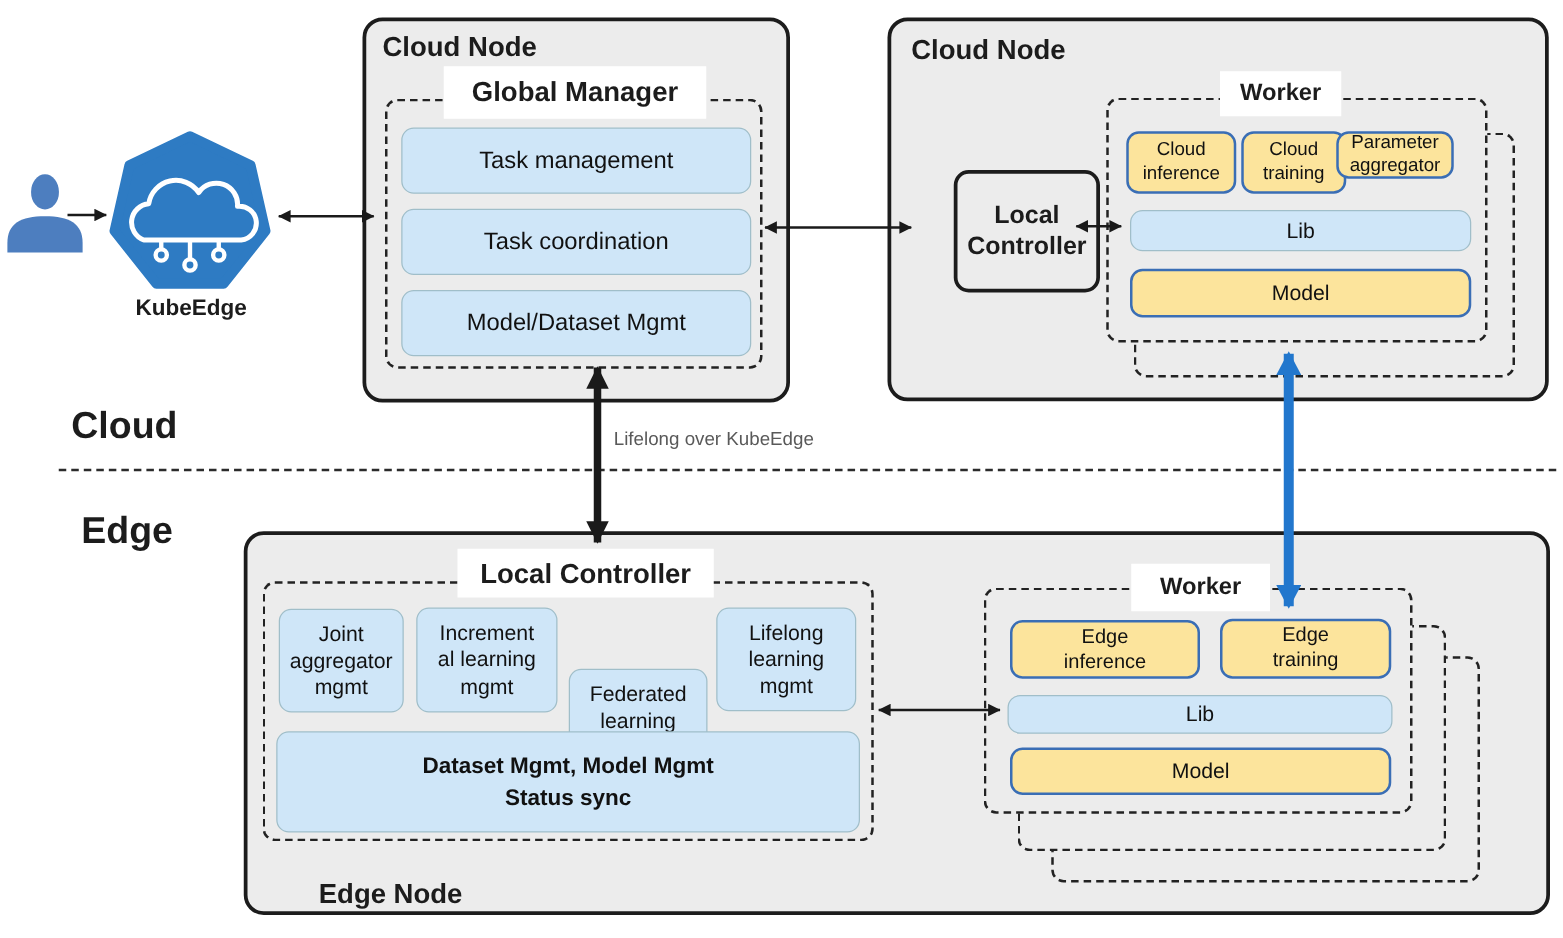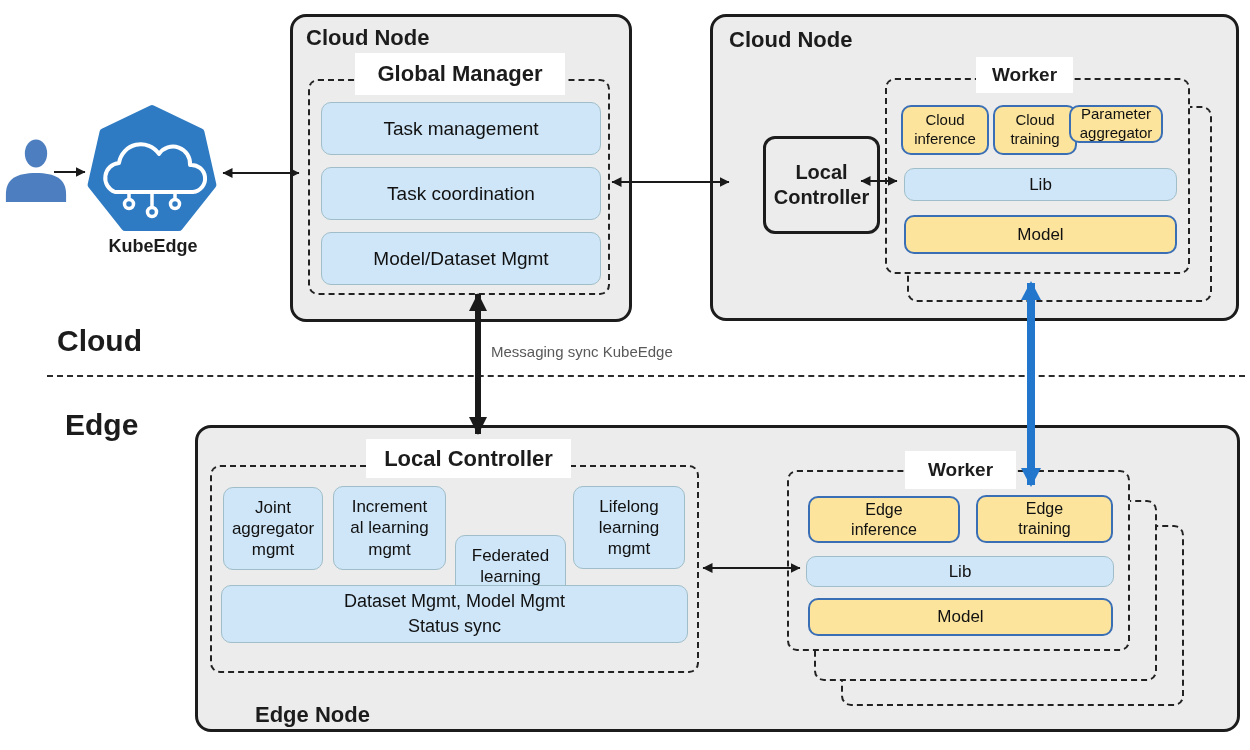--- a/index.html
+++ b/index.html
@@ -81,42 +81,42 @@
     <div class="yellowbox pre" style="left:280px;top:88px;width:84px;height:50px;font-size:15px;">Cloud
 training</div>
     <div class="yellowbox pre" style="left:356px;top:88px;width:94px;height:38px;font-size:15px;">Parameter
 aggregator</div>
     <div class="bluebox" style="left:191px;top:151px;width:273px;height:33px;font-size:17px;">Lib</div>
     <div class="yellowbox" style="left:191px;top:198px;width:273px;height:39px;font-size:17px;">Model</div>
   </div>
 
   <div class="zone-label" style="left:57px;top:324px;">Cloud</div>
   <div class="zone-label" style="left:65px;top:408px;">Edge</div>
-  <div class="msg" style="left:491px;top:343px;">Messaging sync KubeEdge</div>
+  <div class="msg" style="left:491px;top:343px;">Lifelong over KubeEdge</div>
   <div class="divider" style="left:47px;top:375px;width:1198px;"></div>
 
   <div class="node" style="left:195px;top:425px;width:1045px;height:307px;">
     <div class="node-title" style="left:57px;top:274px;">Edge Node</div>
 
     <div class="dashedbox" style="left:12px;top:37px;width:489px;height:208px;z-index:1;"></div>
     <div class="whitelabel" style="left:168px;top:11px;width:205px;height:39px;font-size:22px;">Local Controller</div>
 
     <div class="bluebox pre" style="left:25px;top:59px;width:100px;height:83px;font-size:17px;">Joint
 aggregator
 mgmt</div>
     <div class="bluebox pre" style="left:135px;top:58px;width:113px;height:84px;font-size:17px;">Increment
 al learning
 mgmt</div>
     <div class="bluebox pre" style="left:257px;top:59px;width:111px;height:84px;font-size:17px;margin-top:48px;">Federated
 learning
 mgmt</div>
     <div class="bluebox pre" style="left:375px;top:58px;width:112px;height:83px;font-size:17px;">Lifelong
 learning
 mgmt</div>
-    <div class="bluebox pre" style="left:23px;top:157px;width:467px;height:58px;font-size:18px;line-height:1.4;">Dataset Mgmt, Model Mgmt
+    <div class="bluebox pre" style="left:23px;top:157px;width:467px;height:81px;font-size:18px;line-height:1.4;font-weight:bold;">Dataset Mgmt, Model Mgmt
 Status sync</div>
 
     <div class="dashedbox fillbg" style="left:643px;top:97px;width:343px;height:181px;z-index:1;"></div>
     <div class="dashedbox fillbg" style="left:616px;top:72px;width:343px;height:181px;z-index:2;"></div>
     <div class="dashedbox fillbg" style="left:589px;top:42px;width:343px;height:181px;z-index:3;"></div>
     <div class="whitelabel" style="left:707px;top:23px;width:111px;height:38px;font-size:19px;">Worker</div>
 
     <div class="yellowbox pre" style="left:610px;top:68px;width:152px;height:47px;font-size:16px;">Edge
 inference</div>
     <div class="yellowbox pre" style="left:778px;top:67px;width:137px;height:48px;font-size:16px;">Edge

